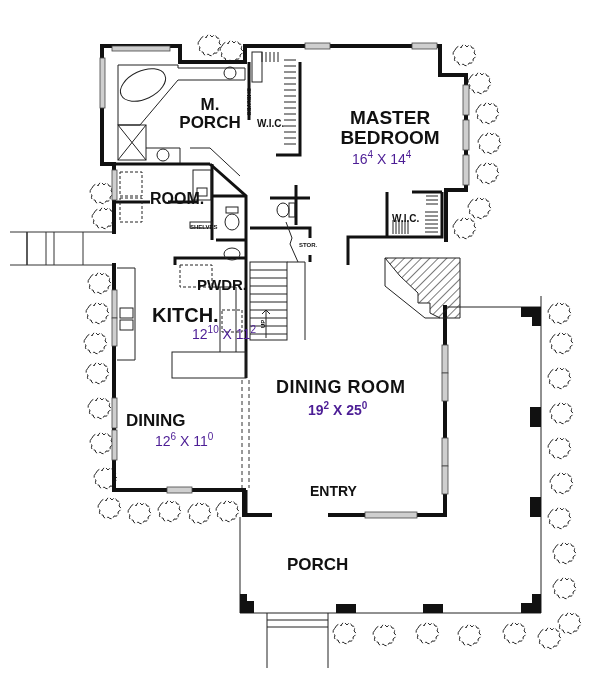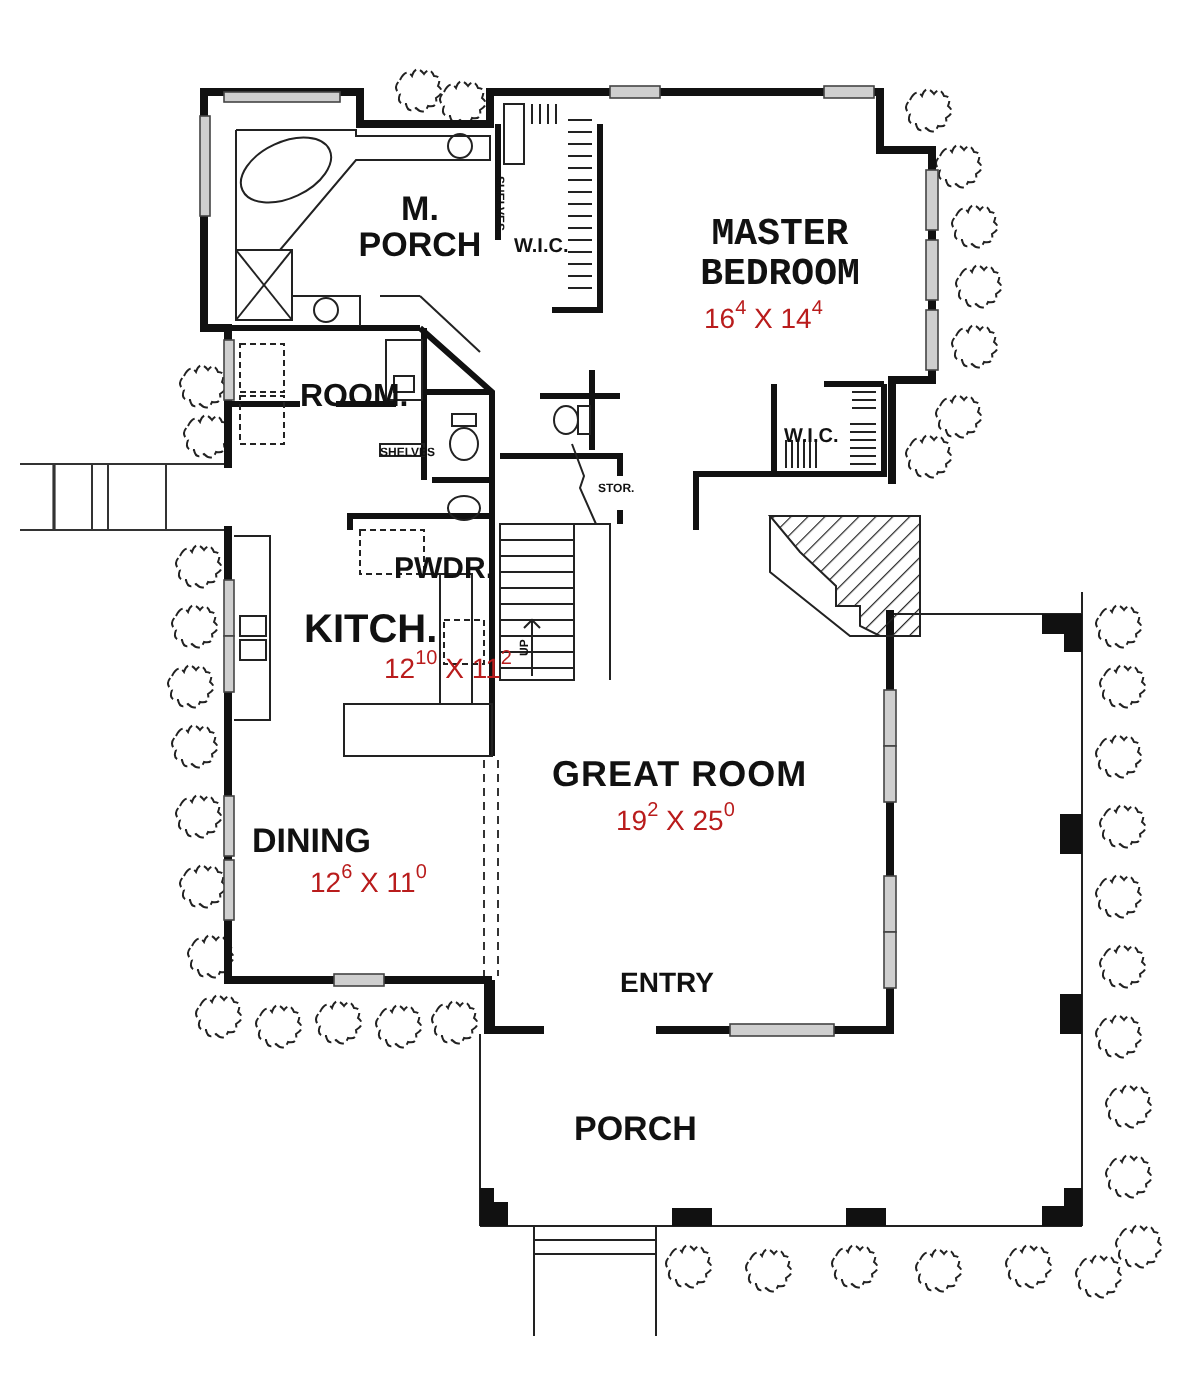--- a/index.html
+++ b/index.html
@@ -1,19 +1,19 @@
 <!DOCTYPE html>
 <html><head>
 <meta charset="utf-8">
 <style>
   html, body { margin: 0; padding: 0; background: #ffffff; }
   #plan { position: relative; width: 600px; height: 695px; overflow: hidden; background: #fff; font-family: "Liberation Sans", sans-serif; }
   svg.base { position: absolute; left: 0; top: 0; }
   .label { position: absolute; font-family: "Liberation Sans", sans-serif; font-weight: bold; color: #111; text-align: center; line-height: 1.05; white-space: nowrap; }
-  .dim { position: absolute; font-family: "Liberation Sans", sans-serif; color: #b91c1c; font-size: 14px; white-space: nowrap; }
+  .dim { position: absolute; font-family: "Liberation Sans", sans-serif; color: #4c1d95; font-size: 14px; white-space: nowrap; }
   .dim sup { font-size: 10px; position: relative; top: -2px; vertical-align: top; }
   .small { position: absolute; font-family: "Liberation Sans", sans-serif; font-weight: bold; color: #111; white-space: nowrap; }
 </style>
 </head>
 <body>
 
 <div id="plan">
 
 <svg class="base" width="600" height="695" viewBox="0 0 600 695">
   <defs>
@@ -271,21 +271,21 @@
 </svg>
 
 <div class="label" style="left:175px;top:96px;font-size:17px;width:70px;">
   <div>M.</div>
   <div>PORCH</div>
 </div>
 
 <div class="small" style="left:252px;top:88px;font-size:6px;transform:rotate(90deg);transform-origin:left top;">SHELVES</div>
 <div class="small" style="left:257px;top:118px;font-size:10px;">W.I.C.</div>
 
-<div class="label" style="left:335px;top:108px;font-size:19px;width:110px;font-family:Liberation Mono, monospace;">
+<div class="label" style="left:335px;top:108px;font-size:19px;width:110px;">
   <div>MASTER</div>
   <div>BEDROOM</div>
 </div>
 <div class="dim" style="left:352px;top:151px;">
   <span>16</span><sup>4</sup>
   <span>X</span>
   <span>14</span><sup>4</sup>
 </div>
 
 <div class="label" style="left:150px;top:191px;font-size:16px;">ROOM.</div>
@@ -297,22 +297,22 @@
 
 <div class="label" style="left:152px;top:305px;font-size:20px;">KITCH.</div>
 <div class="dim" style="left:152px;top:326px;margin-left:40px;">
   <span>12</span><sup>10</sup>
   <span>X</span>
   <span>11</span><sup>2</sup>
 </div>
 
 <div class="small" style="left:260px;top:328px;font-size:6px;transform:rotate(-90deg);transform-origin:left top;">UP</div>
 
-<div class="label" style="left:276px;top:378px;font-size:18px;letter-spacing:0.5px;">GREAT ROOM</div>
-<div class="dim" style="left:308px;top:402px;">
+<div class="label" style="left:276px;top:378px;font-size:18px;letter-spacing:0.5px;">DINING ROOM</div>
+<div class="dim" style="left:308px;top:402px;font-weight:bold;">
   <span>19</span><sup>2</sup>
   <span>X</span>
   <span>25</span><sup>0</sup>
 </div>
 
 <div class="label" style="left:126px;top:412px;font-size:17px;">DINING</div>
 <div class="dim" style="left:155px;top:433px;">
   <span>12</span><sup>6</sup>
   <span>X</span>
   <span>11</span><sup>0</sup>

